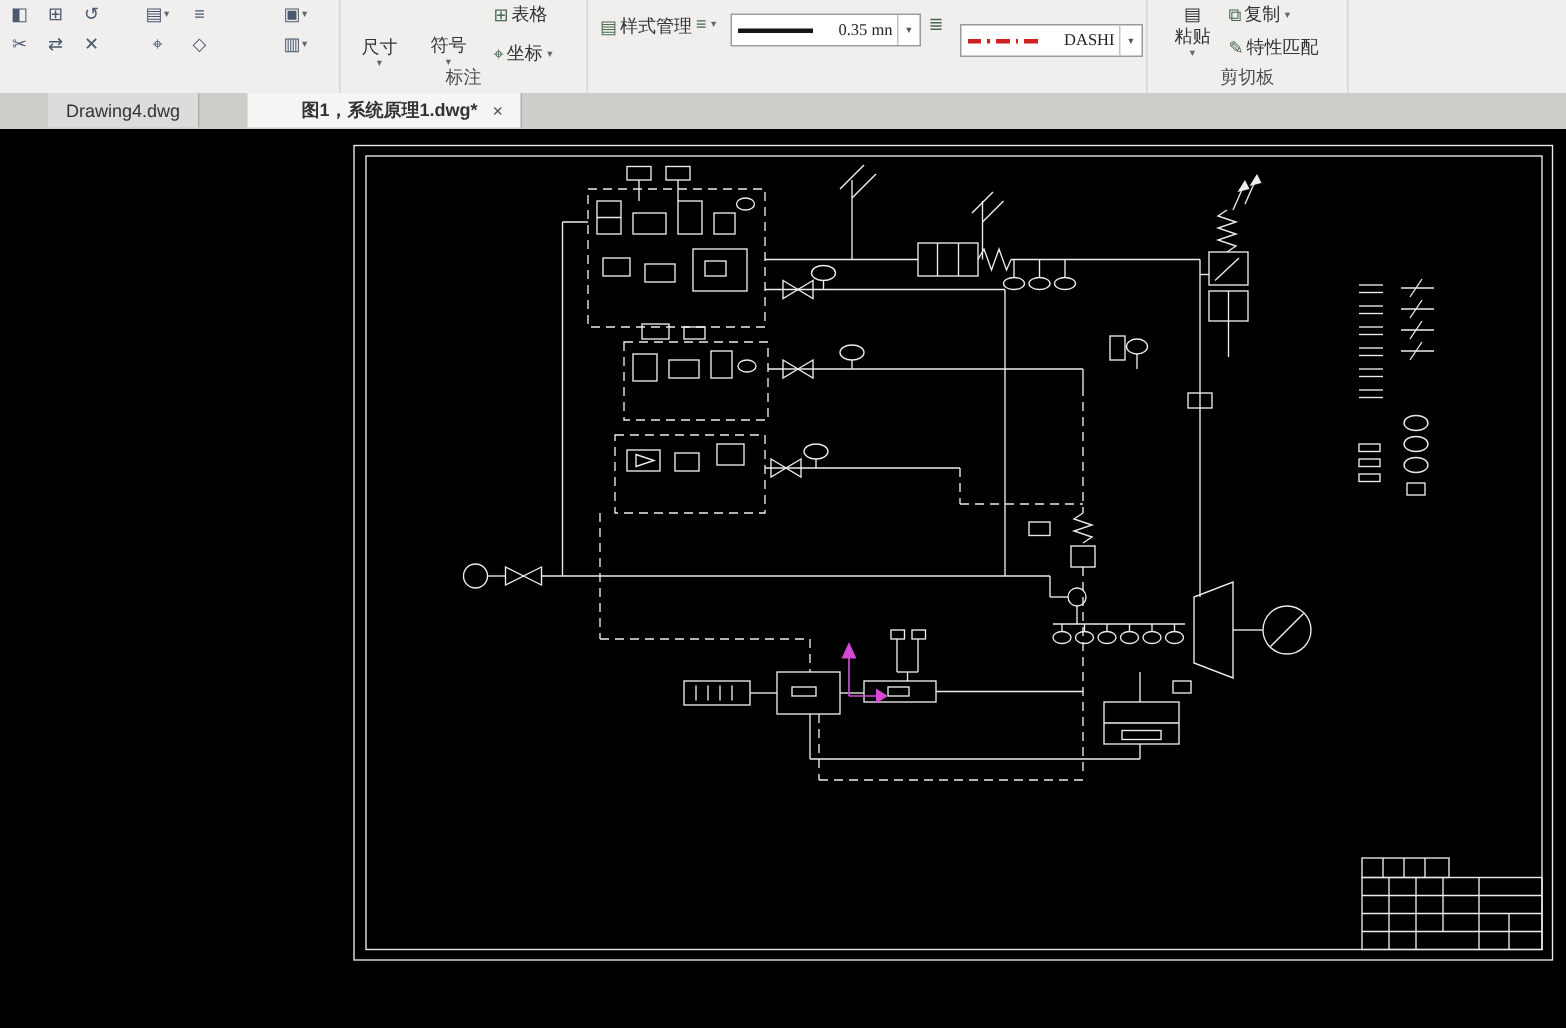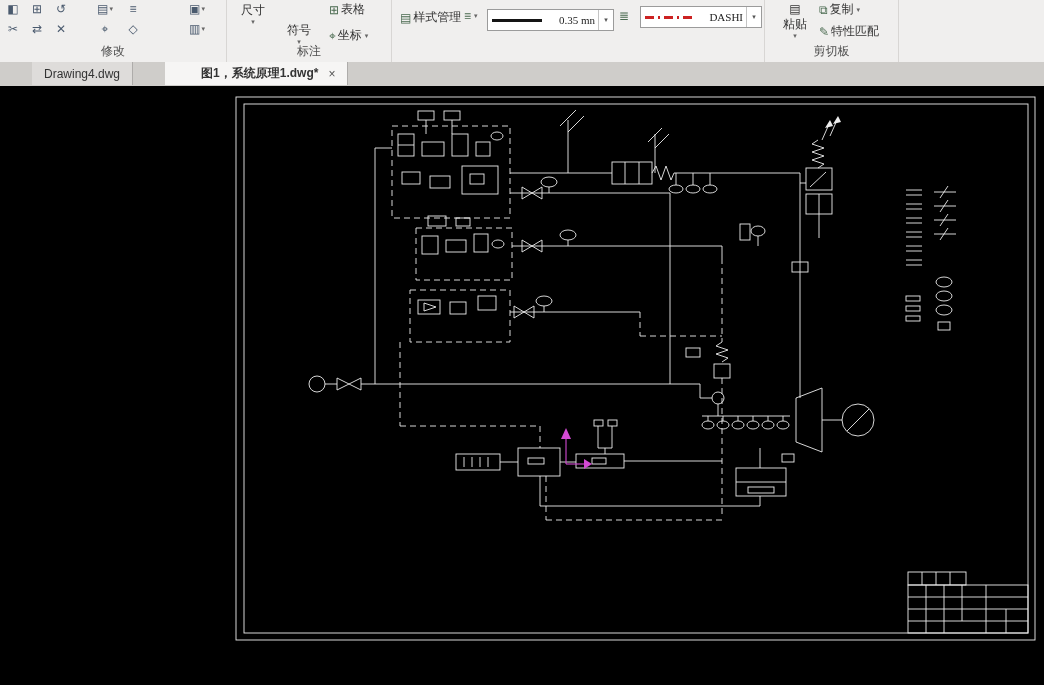--- a/index.html
+++ b/index.html
@@ -60,25 +60,24 @@
     <div class="ticon" style="left:50px;top:0">↺</div>
     <div class="ticon" style="left:94px;top:0">▤<span class="tarrow">▾</span></div>
     <div class="ticon" style="left:122px;top:0">≡</div>
     <div class="ticon" style="left:186px;top:0">▣<span class="tarrow">▾</span></div>
     <div class="ticon" style="left:2px;top:20px">✂</div>
     <div class="ticon" style="left:26px;top:20px">⇄</div>
     <div class="ticon" style="left:50px;top:20px">✕</div>
     <div class="ticon" style="left:94px;top:20px">⌖</div>
     <div class="ticon" style="left:122px;top:20px">◇</div>
     <div class="ticon" style="left:186px;top:20px">▥<span class="tarrow">▾</span></div>
-    <div class="rlabel">修改</div>
   </div>
 
   <div class="rgroup g-annotate">
-    <div class="btn-big" style="left:8px;top:2px">
+    <div class="btn-big" style="left:8px;top:23px">
       <span class="lbl">尺寸</span>
       <span class="arr">▾</span>
     </div>
     <div class="btn-big" style="left:54px;top:22px">
       <span class="lbl">符号</span>
       <span class="arr">▾</span>
     </div>
     <div class="btn-small" style="left:102px;top:1px">
       <span class="ic">⊞</span>
       <span>表格</span>
@@ -101,21 +100,21 @@
       <span class="tarrow">▾</span>
     </div>
     <div class="combo" style="left:95px;top:9px;width:125px">
       <span class="sample sample-lw"></span>
       <span class="ctext">0.35 mn</span>
       <span class="carr">▾</span>
     </div>
     <div class="btn-small" style="left:227px;top:9px">
       <span class="ic">≣</span>
     </div>
-    <div class="combo" style="left:248px;top:6px;width:120px">
+    <div class="combo" style="left:248px;top:16px;width:120px">
       <span class="sample sample-lt"></span>
       <span class="ctext">DASHI</span>
       <span class="carr">▾</span>
     </div>
   </div>
 
   <div class="rgroup g-clipboard">
     <div class="btn-big" style="left:12px;top:2px">
       <span class="ic">▤</span>
       <span class="lbl">粘贴</span>

